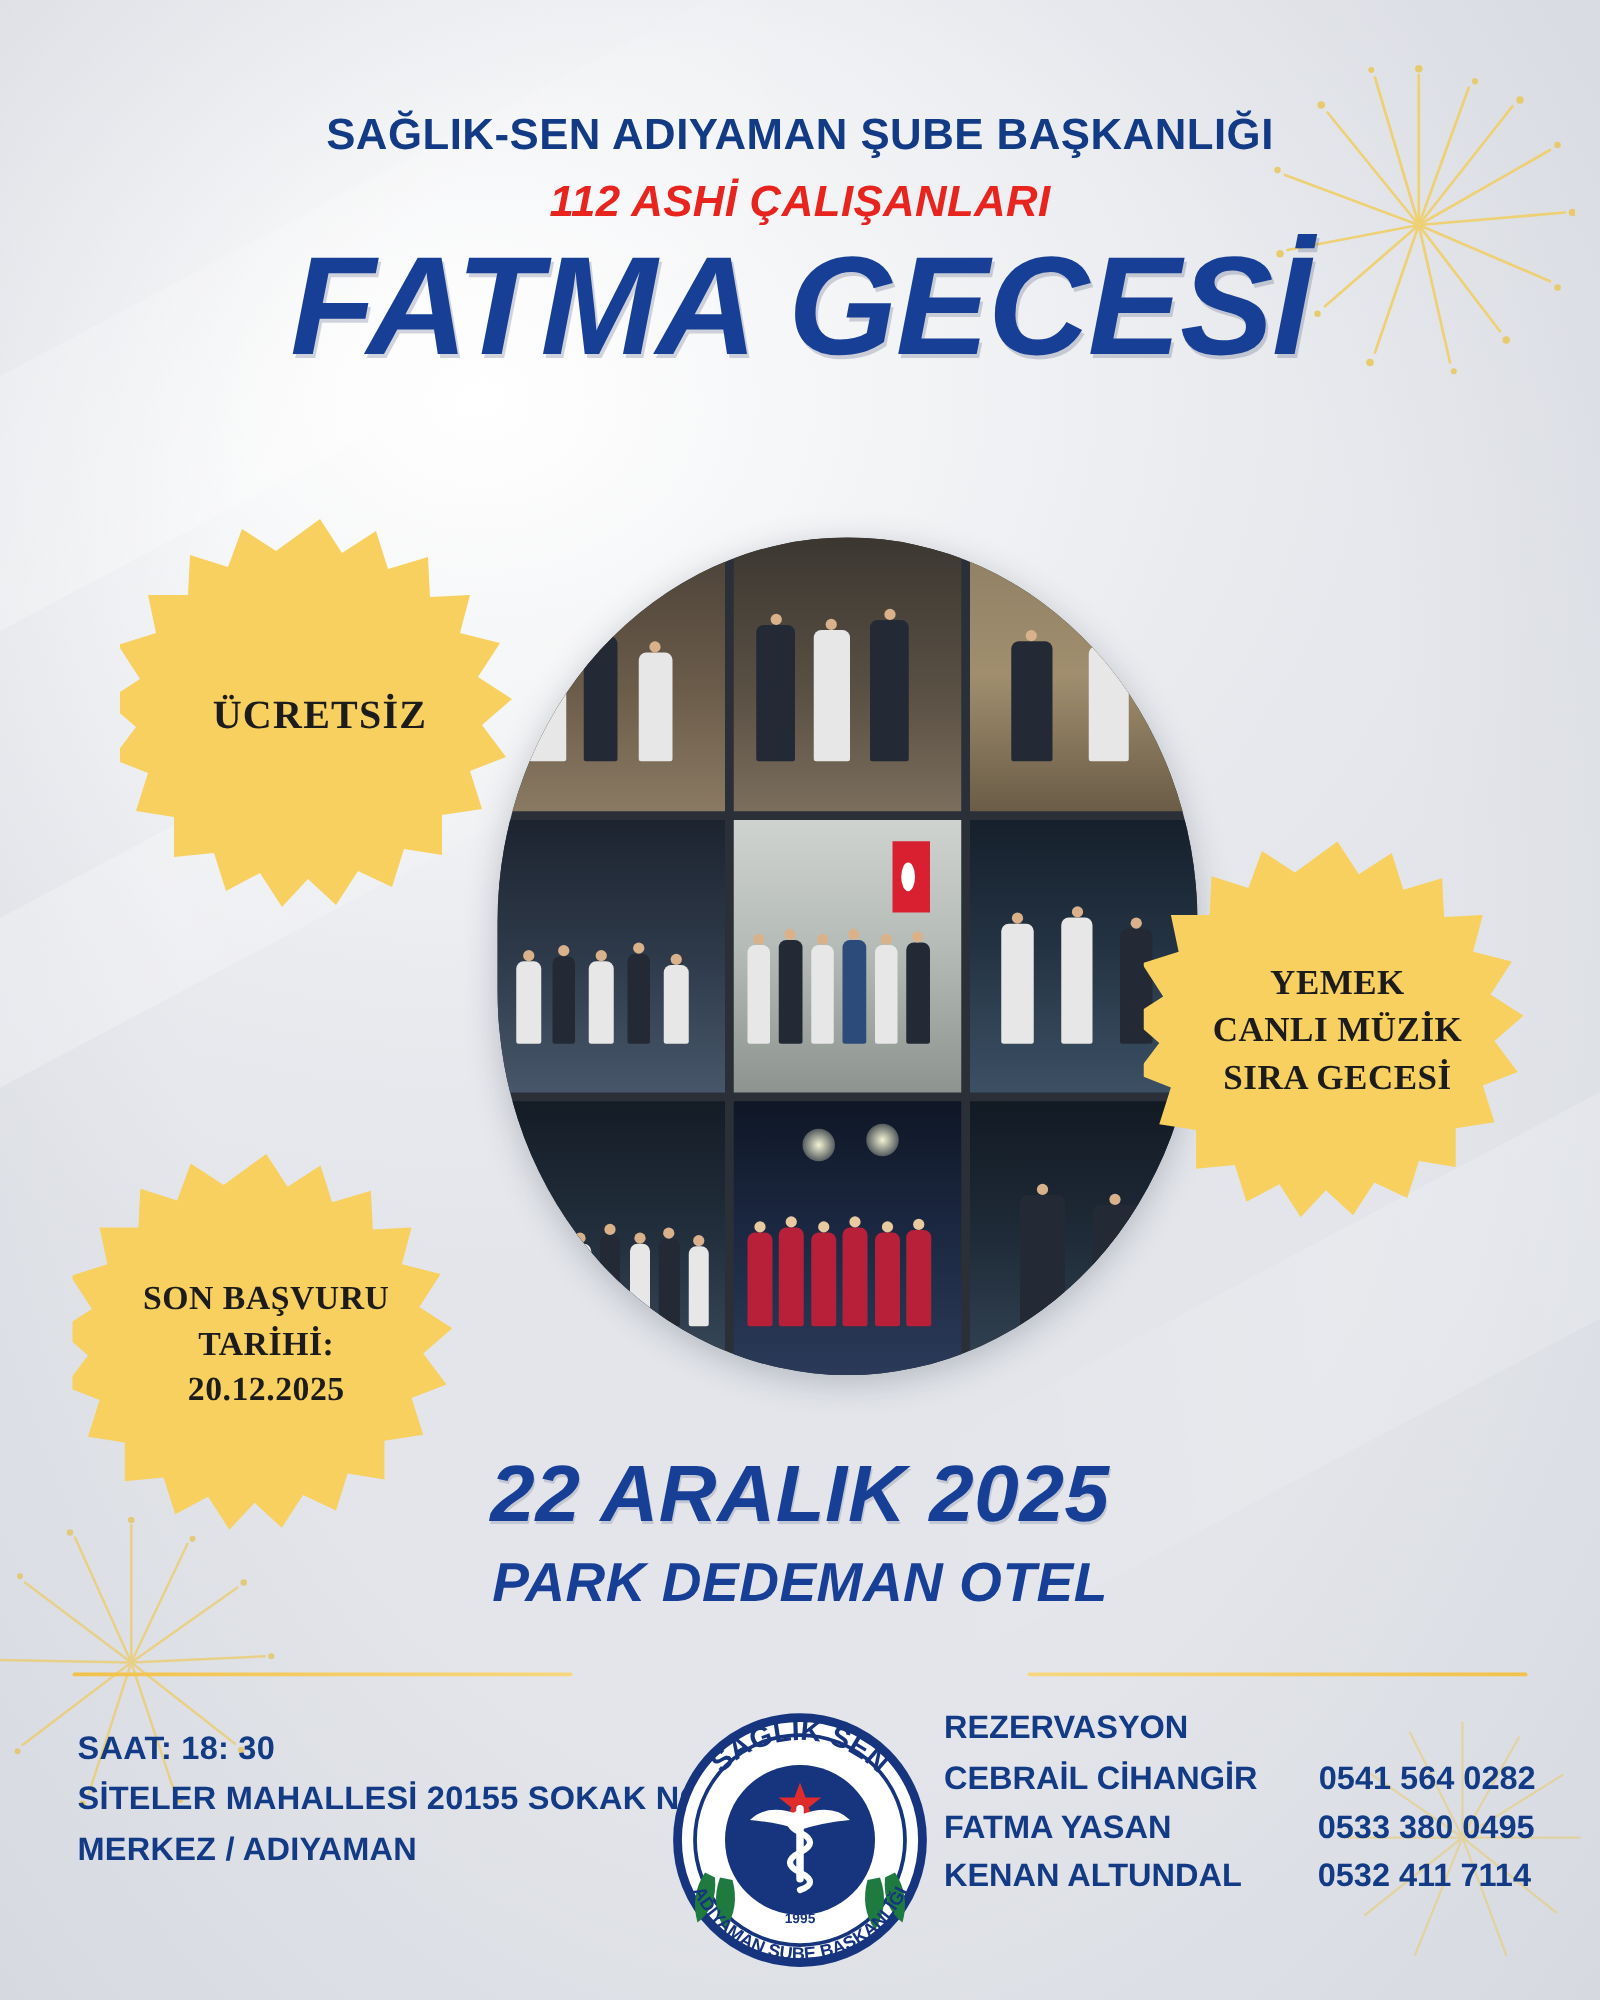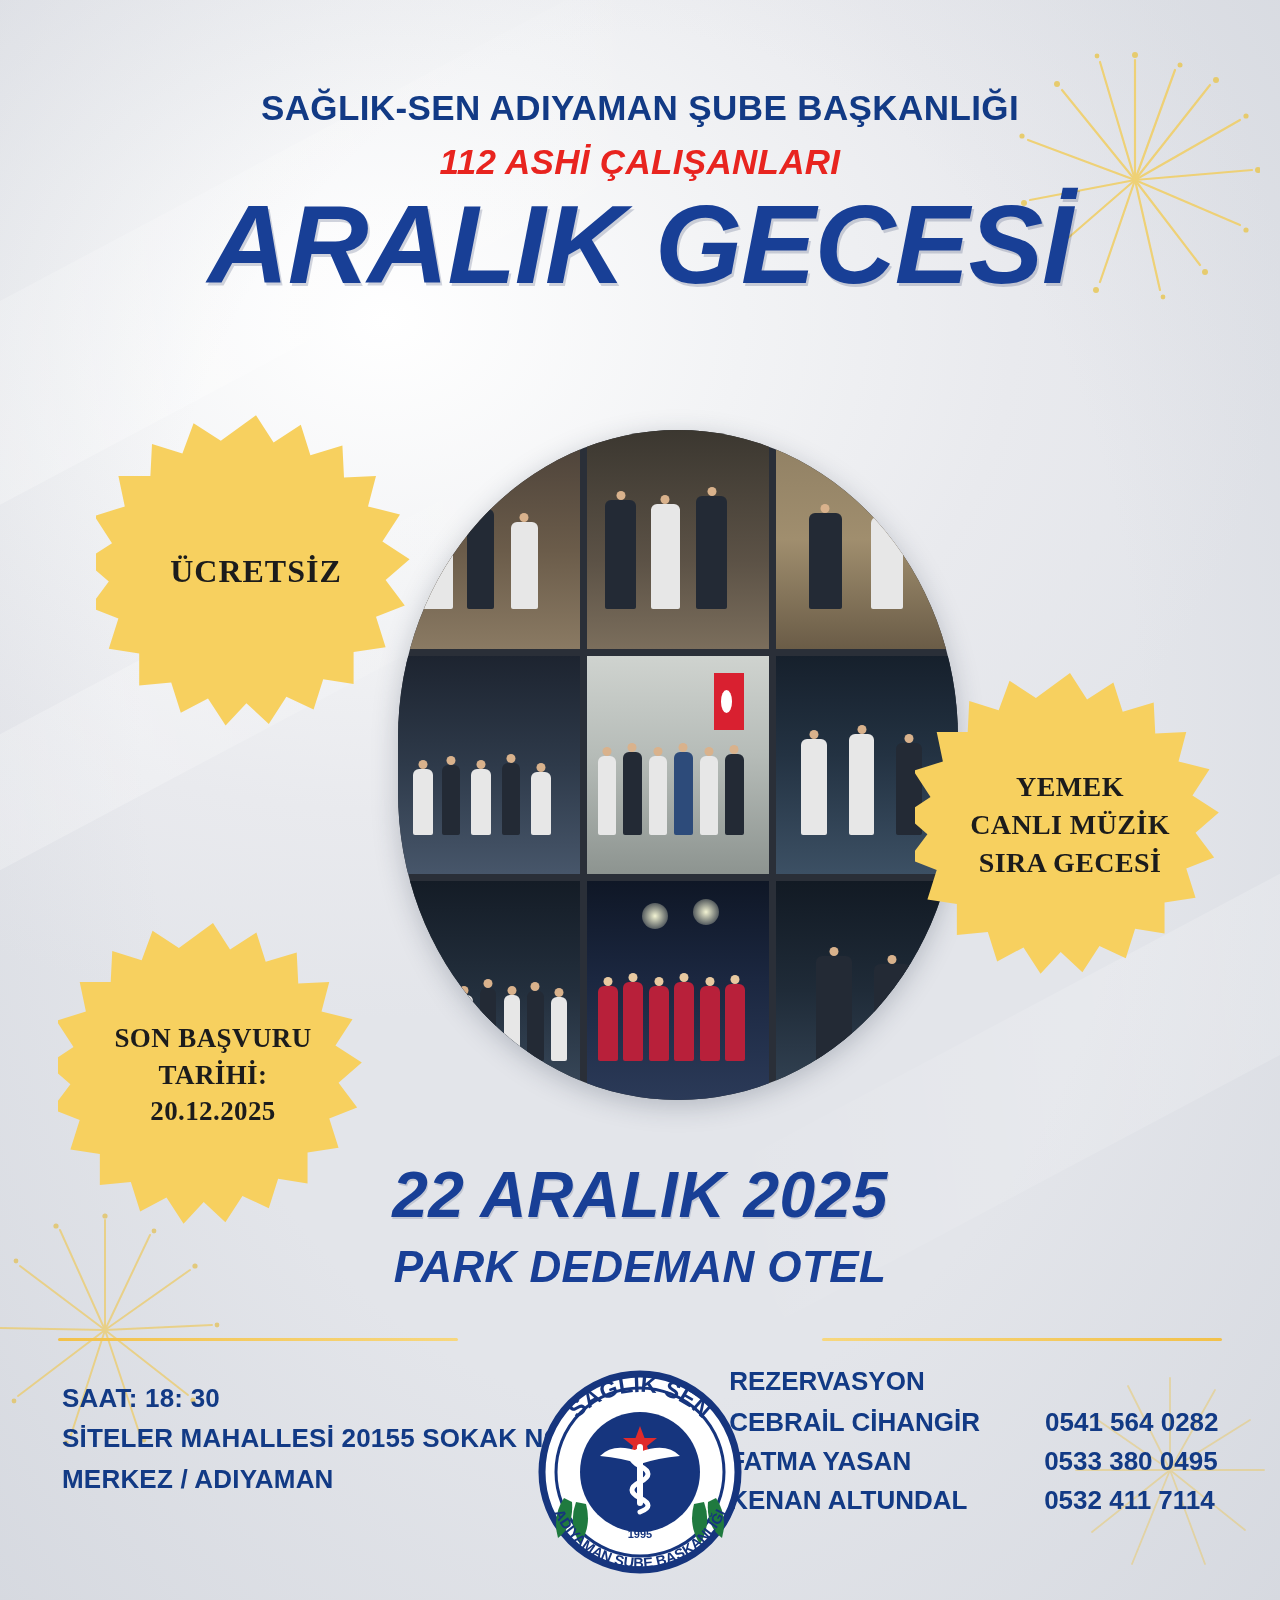--- a/index.html
+++ b/index.html
@@ -218,29 +218,29 @@
     position: absolute;
     left: 62px; top: 78px;
     color: #123a85;
     font-size: 26px;
     font-weight: bold;
     line-height: 1.55;
     letter-spacing: .2px;
   }
   .contact {
     position: absolute;
-    right: 50px; top: 62px;
+    right: 40px; top: 62px;
     color: #123a85;
     font-size: 26px;
     font-weight: bold;
     line-height: 1.5;
     text-align: left;
   }
   .contact-title { margin-bottom: 2px; }
-  .contact-row { display: flex; gap: 26px; }
+  .contact-row { display: flex; gap: 10px; }
   .contact-name { min-width: 250px; }
   .contact-phone { min-width: 185px; text-align: left; margin-left: 39px; }
 
   
   .logo {
     position: absolute;
     left: 50%;
     transform: translateX(-50%);
     bottom: 8px;
     width: 240px;
@@ -334,21 +334,21 @@
         <path d="M100 110 L22 172"></path>
         <path d="M100 110 L6 110"></path>
       <path d="M100 110 L22 56"></path>
         <path d="M100 110 L58 26"></path>
     </g>
   </svg>
 
   <div class="header">
     <div class="org-line">SAĞLIK-SEN ADIYAMAN ŞUBE BAŞKANLIĞI</div>
     <div class="sub-line">112 ASHİ ÇALIŞANLARI</div>
-    <div class="main-title">ARALIK GECESİ</div>
+    <div class="main-title">FATMA GECESİ</div>
   </div>
 
   <div class="collage-wrap">
     <div class="collage">
       <div class="photo pcell-1">
         <div class="fig white-shirt" style="left:14%;width:16%;height:42%"></div>
         <div class="fig dark-suit" style="left:38%;width:15%;height:46%"></div>
         <div class="fig white-shirt" style="left:62%;width:15%;height:40%"></div>
       </div>
       <div class="photo pcell-2">

